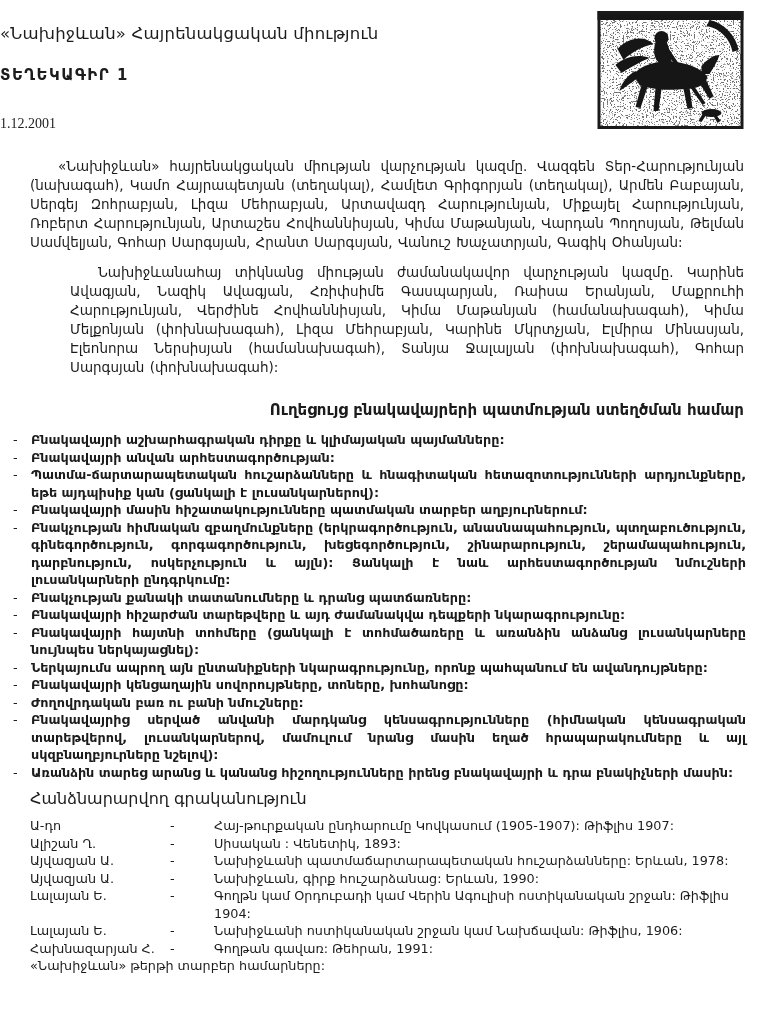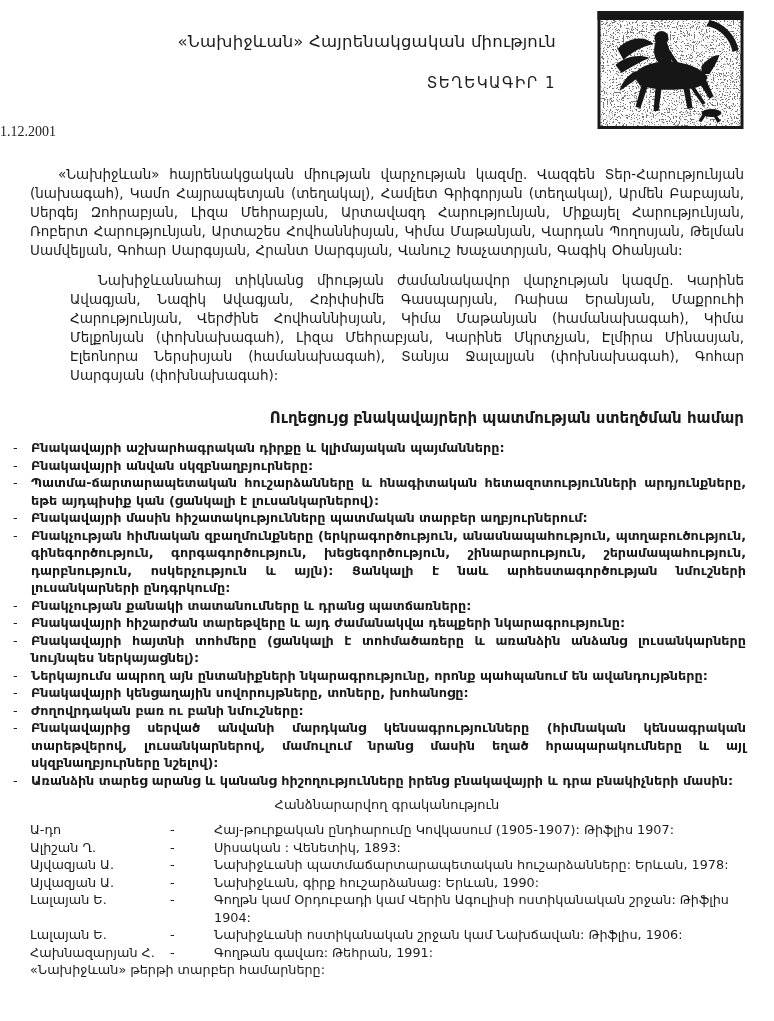--- a/index.html
+++ b/index.html
@@ -15,25 +15,25 @@
   }
   .emblem {
     position: absolute;
     top: 11px;
     left: 597px;
     width: 147px;
     height: 118px;
   }
   .header {
     width: 556px;
-    text-align: right;
-    padding-top: 32px;
+    text-align: left;
+    padding-top: 24px;
   }
   .doc-title { font-size: 16.5px; letter-spacing: 0.2px; }
-  .doc-subtitle { font-size: 15px; font-weight: normal; letter-spacing: 1.5px; margin-top: 23px; }
+  .doc-subtitle { font-size: 15px; font-weight: bold; letter-spacing: 1.5px; margin-top: 23px; }
   .doc-date {
     width: 540px;
     text-align: left;
     font-family: "Liberation Serif", serif;
     font-size: 14px;
     margin-top: 32px;
   }
   .paragraphs { margin: 25px 30px 0 30px; }
   .paragraphs p {
     margin: 0;
@@ -49,22 +49,21 @@
     text-align: right;
     font-weight: bold;
     font-size: 15px;
   }
   .guide-list { margin: 0 28px 0 13px; }
   .gitem { display: flex; font-size: 12.8px; line-height: 17.5px; }
   .gitem .mk { width: 18px; flex: 0 0 18px; }
   .gitem .tx { flex: 1; text-align: justify; font-weight: bold; }
   .bib-heading {
     margin: 8px 30px 9px 30px;
-    text-align: center;
-    font-size: 13px;
+    font-size: 16px;
   }
   .bib { margin: 0 28px 0 30px; }
   .bentry { display: flex; font-size: 12.8px; line-height: 17.5px; }
   .bentry .author { flex: 0 0 140px; }
   .bentry .bdash { flex: 0 0 44px; text-align: left; }
   .bentry .btitle { flex: 1; }
   .bib-footer { margin: 0 28px 0 30px; font-size: 12.8px; line-height: 17.5px; }
 </style>
 </head>
 <body>
@@ -118,21 +117,21 @@
   <div class="guide-heading">Ուղեցույց բնակավայրերի պատմության ստեղծման համար</div>
   <div class="guide-list">
 
       <div class="gitem">
         <span class="mk">-</span>
         <span class="tx">Բնակավայրի աշխարհագրական դիրքը և կլիմայական պայմանները:</span>
       </div>
 
       <div class="gitem">
         <span class="mk">-</span>
-        <span class="tx">Բնակավայրի անվան սկզբնաղբյուրները:</span>
+        <span class="tx">Բնակավայրի անվան արհեստագործության:</span>
       </div>
 
       <div class="gitem">
         <span class="mk">-</span>
         <span class="tx">Պատմա-ճարտարապետական հուշարձանները և հնագիտական հետազոտությունների արդյունքները, եթե այդպիսիք կան (ցանկալի է լուսանկարներով):</span>
       </div>
 
       <div class="gitem">
         <span class="mk">-</span>
         <span class="tx">Բնակավայրի մասին հիշատակությունները պատմական տարբեր աղբյուրներում:</span>

